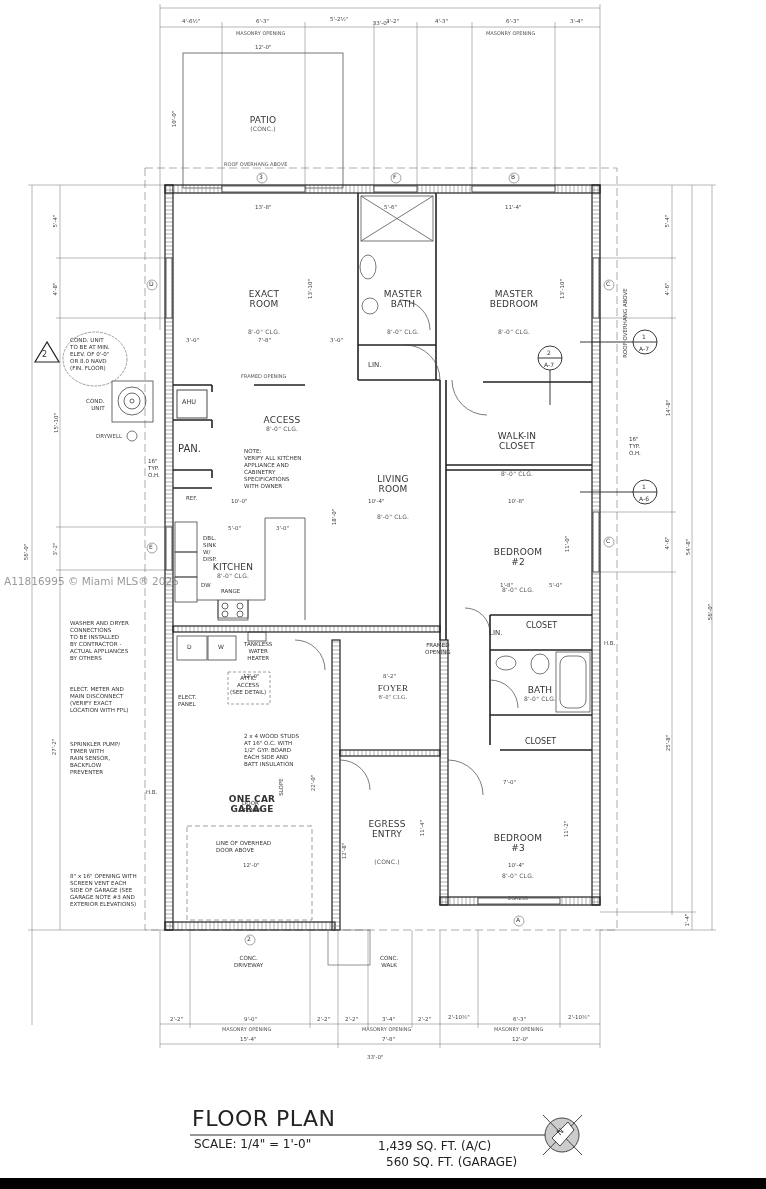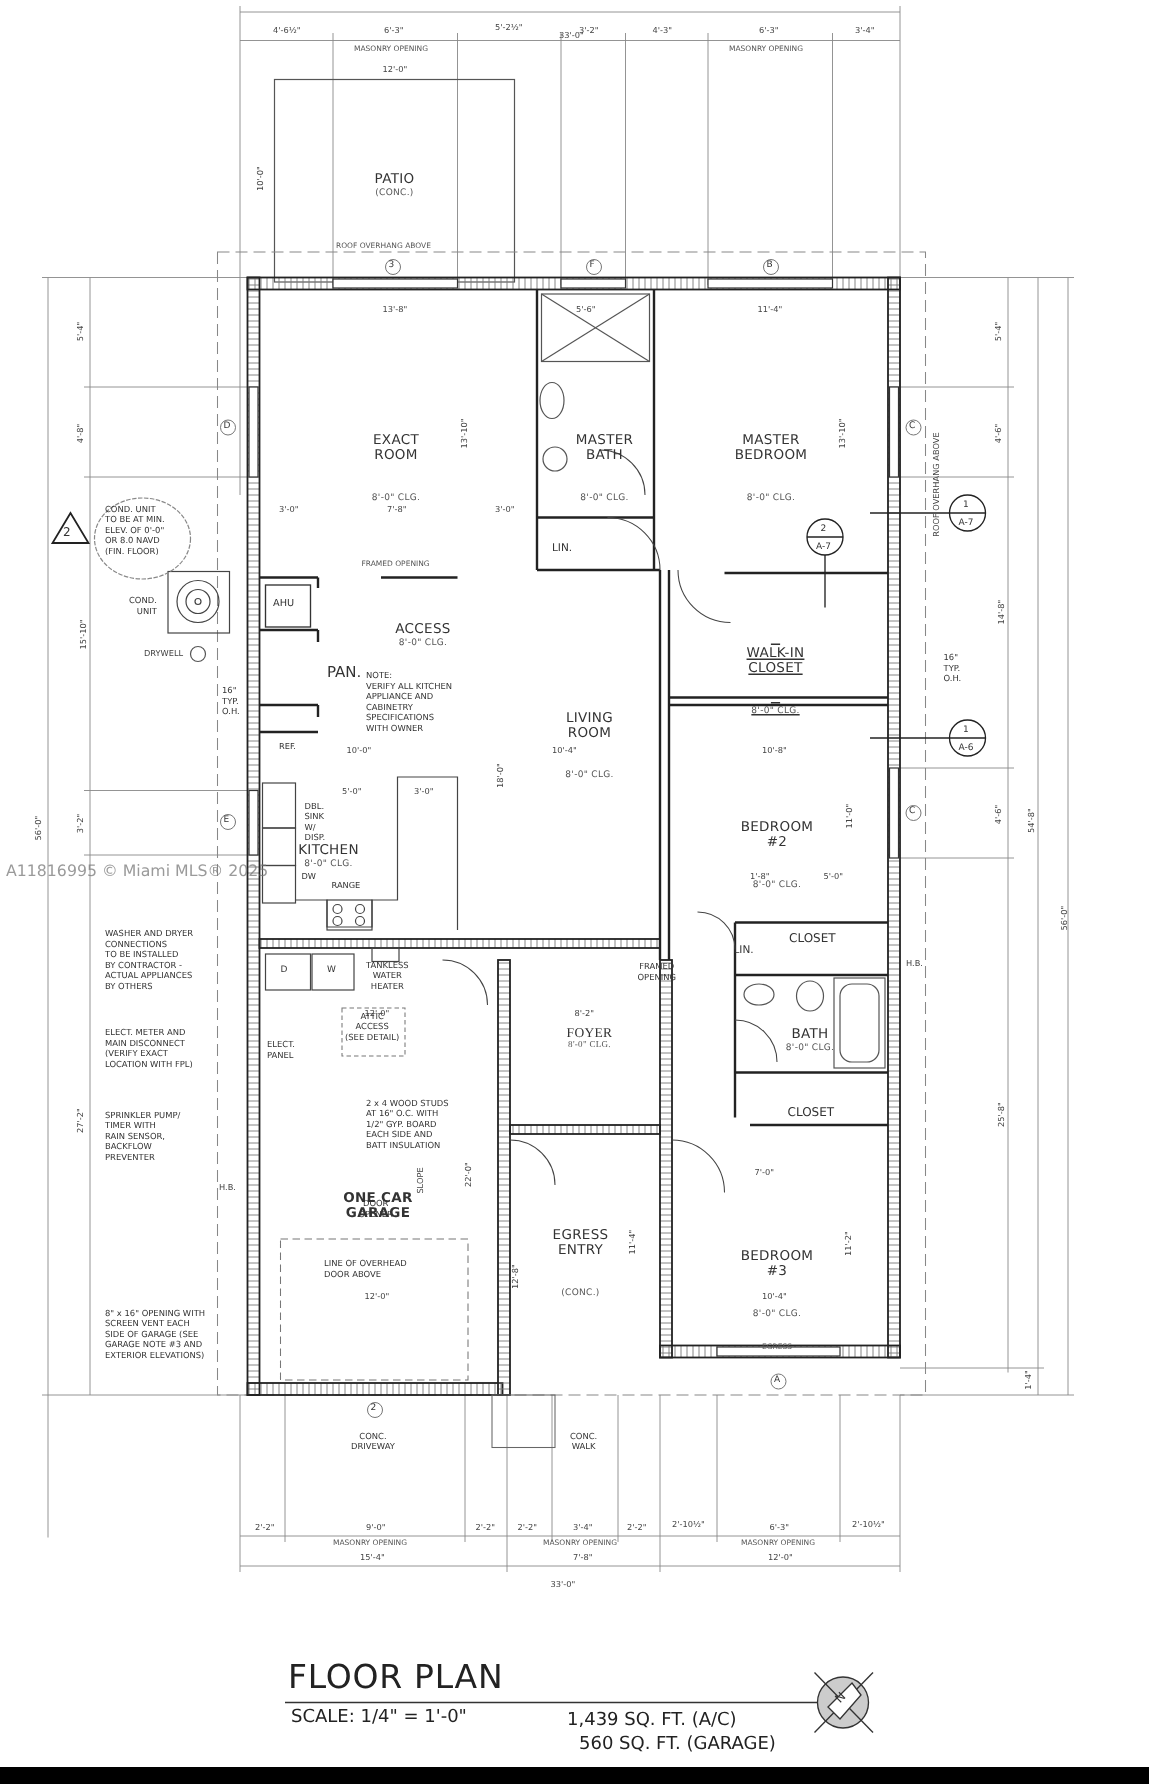--- a/index.html
+++ b/index.html
@@ -286,59 +286,59 @@
 (FIN. FLOOR)</div>
 <span class="lbl" style="left:42px;top:351px;font-size:8px;">2</span>
 <div class="note" style="left: 86px; top: 398px; text-align: right; white-space: pre;">COND.
 UNIT</div>
 <span class="dim" style="left:96px;top:433px;">DRYWELL</span>
 <div class="note" style="left: 148px; top: 458px; white-space: pre;">16"
 TYP.
 O.H.</div>
 
 <span class="lbl" style="left:182px;top:399px;font-size:6.5px;">AHU</span>
-<span class="lbl" style="left:178px;top:443px;font-size:10px;margin-left:40px;">PAN.</span>
+<span class="lbl" style="left:178px;top:443px;font-size:10px;">PAN.</span>
 <div class="lbl room" style="left:260px;top:416px;width:44px;">
   <div style="white-space: pre;">ACCESS</div>
   <div class="clg" style="white-space: pre;">8'-0" CLG.</div>
 </div>
 <div class="note" style="left: 244px; top: 448px; white-space: pre;">NOTE:
 VERIFY ALL KITCHEN
 APPLIANCE AND
 CABINETRY
 SPECIFICATIONS
 WITH OWNER</div>
 
 <div class="lbl room" style="left:368px;top:455px;width:50px;white-space:pre;">
   <div style="white-space: pre;">LIVING
 ROOM</div>
   <div class="clg" style="white-space: pre;">8'-0" CLG.</div>
 </div>
-<div class="lbl room" style="left:492px;top:412px;width:50px;white-space:pre;text-decoration:underline;">
+<div class="lbl room" style="left:492px;top:412px;width:50px;white-space:pre;">
   <div style="white-space: pre;">WALK-IN
 CLOSET</div>
   <div class="clg" style="white-space: pre;">8'-0" CLG.</div>
 </div>
 <div class="note" style="left: 629px; top: 436px; white-space: pre;">16"
 TYP.
 O.H.</div>
 <span class="vdim" style="left:590px;top:320px;">ROOF OVERHANG ABOVE</span>
 
 <span class="dim" style="left:231px;top:498px;">10'-0"</span>
 <span class="dim" style="left:368px;top:498px;">10'-4"</span>
 <span class="dim" style="left:508px;top:498px;">10'-8"</span>
 <span class="lbl" style="left:186px;top:495px;font-size:5.5px;">REF.</span>
 <span class="dim" style="left:228px;top:525px;">5'-0"</span>
 <span class="dim" style="left:276px;top:525px;">3'-0"</span>
 <div class="note" style="left: 203px; top: 535px; white-space: pre;">DBL.
 SINK
 W/
 DISP.</div>
 <span class="lbl" style="left:201px;top:582px;font-size:5.5px;">DW</span>
-<div class="lbl room" style="left:196px;top:563px;width:46px;text-align:center;">
+<div class="lbl room" style="left:210px;top:563px;width:46px;text-align:center;">
   <div style="white-space: pre;">KITCHEN</div>
   <div class="clg" style="white-space: pre;">8'-0" CLG.</div>
 </div>
 <span class="lbl" style="left:221px;top:588px;font-size:5.5px;">RANGE</span>
 <span class="vdim" style="left:326px;top:514px;">18'-0"</span>
 
 <div class="lbl room" style="left:488px;top:528px;width:60px;white-space:pre;">
   <div style="white-space: pre;">BEDROOM
 #2</div>
   <div class="clg" style="white-space: pre;">8'-0" CLG.</div>

